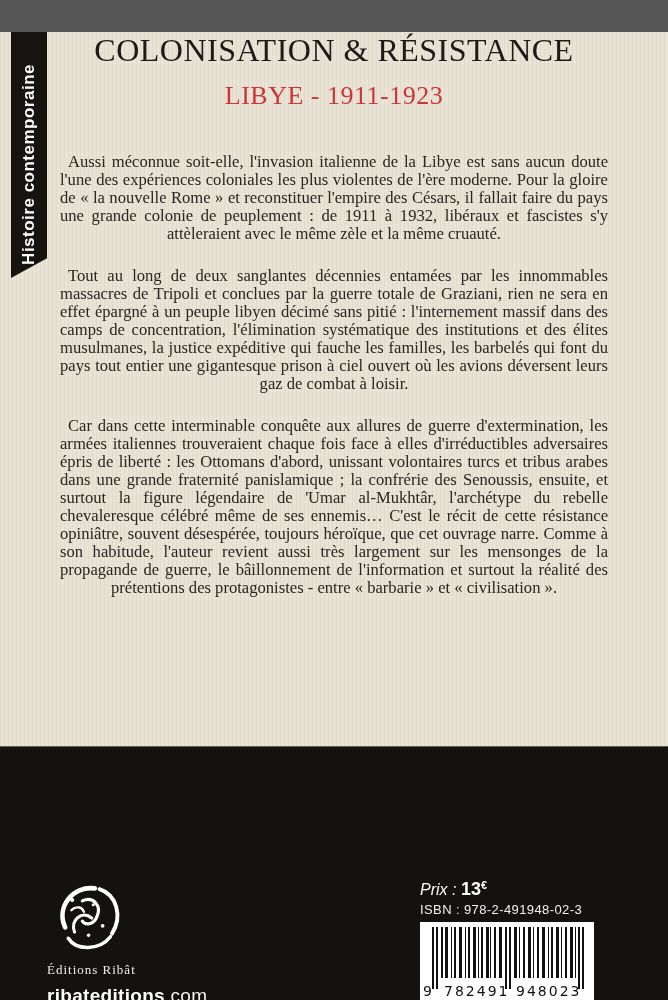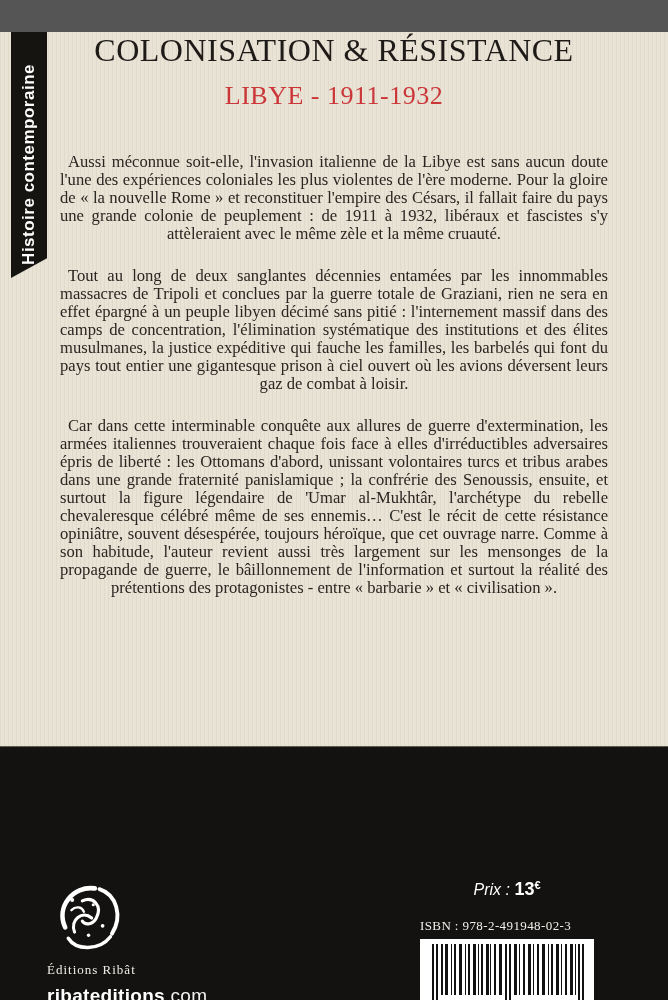--- a/index.html
+++ b/index.html
@@ -71,43 +71,43 @@
   }
   .website{
     margin-top:7px;font-family:"Liberation Sans",sans-serif;
     font-size:19px;color:#ffffff;letter-spacing:0.3px;
   }
   .website .w-bold{font-weight:bold;}
   .website .w-suffix{font-weight:normal;opacity:0.95;}
 
   .commerce{position:absolute;left:420px;top:132px;}
   .price-line{
-    font-family:"Liberation Sans",sans-serif;font-size:16px;color:#fff;text-align:center;
+    font-family:"Liberation Sans",sans-serif;font-size:16px;color:#fff;
   }
   .price-label{font-style:italic;font-weight:normal;}
   .price-value{font-weight:bold;font-size:18px;}
   .price-currency{font-weight:bold;font-size:11px;vertical-align:super;line-height:0;}
   .isbn-line{
-    margin-top:18px;font-family:Liberation Serif, serif;
+    margin-top:2px;font-family:Liberation Sans, sans-serif;
     font-size:13px;letter-spacing:0.4px;color:#f2f0ec;
   }
   .barcode{margin-top:5px;width:174px;height:78px;}
   .barcode svg{display:block;}
 </style>
 </head>
 <body>
 
 <div class="cover">
 
   <div class="ribbon">
     <span class="ribbon-text">Histoire contemporaine</span>
   </div>
 
   <h1 class="title">COLONISATION &amp; RÉSISTANCE</h1>
-  <h2 class="subtitle">LIBYE - 1911-1932</h2>
+  <h2 class="subtitle">LIBYE - 1911-1923</h2>
 
   <div class="blurb">
     <p>Aussi méconnue soit-elle, l'invasion italienne de la Libye est sans aucun doute l'une des expériences coloniales les plus violentes de l'ère moderne. Pour la gloire de « la nouvelle Rome » et reconstituer l'empire des Césars, il fallait faire du pays une grande colonie de peuplement : de 1911 à 1932, libéraux et fascistes s'y attèleraient avec le même zèle et la même cruauté.</p>
     <p>Tout au long de deux sanglantes décennies entamées par les innommables massacres de Tripoli et conclues par la guerre totale de Graziani, rien ne sera en effet épargné à un peuple libyen décimé sans pitié : l'internement massif dans des camps de concentration, l'élimination systématique des institutions et des élites musulmanes, la justice expéditive qui fauche les familles, les barbelés qui font du pays tout entier une gigantesque prison à ciel ouvert où les avions déversent leurs gaz de combat à loisir.</p>
     <p>Car dans cette interminable conquête aux allures de guerre d'extermination, les armées italiennes trouveraient chaque fois face à elles d'irréductibles adversaires épris de liberté : les Ottomans d'abord, unissant volontaires turcs et tribus arabes dans une grande fraternité panislamique ; la confrérie des Senoussis, ensuite, et surtout la figure légendaire de 'Umar al-Mukhtâr, l'archétype du rebelle chevaleresque célébré même de ses ennemis… C'est le récit de cette résistance opiniâtre, souvent désespérée, toujours héroïque, que cet ouvrage narre. Comme à son habitude, l'auteur revient aussi très largement sur les mensonges de la propagande de guerre, le bâillonnement de l'information et surtout la réalité des prétentions des protagonistes - entre « barbarie » et « civilisation ».</p>
   </div>
 
   <div class="footer">
 
     <div class="publisher">

